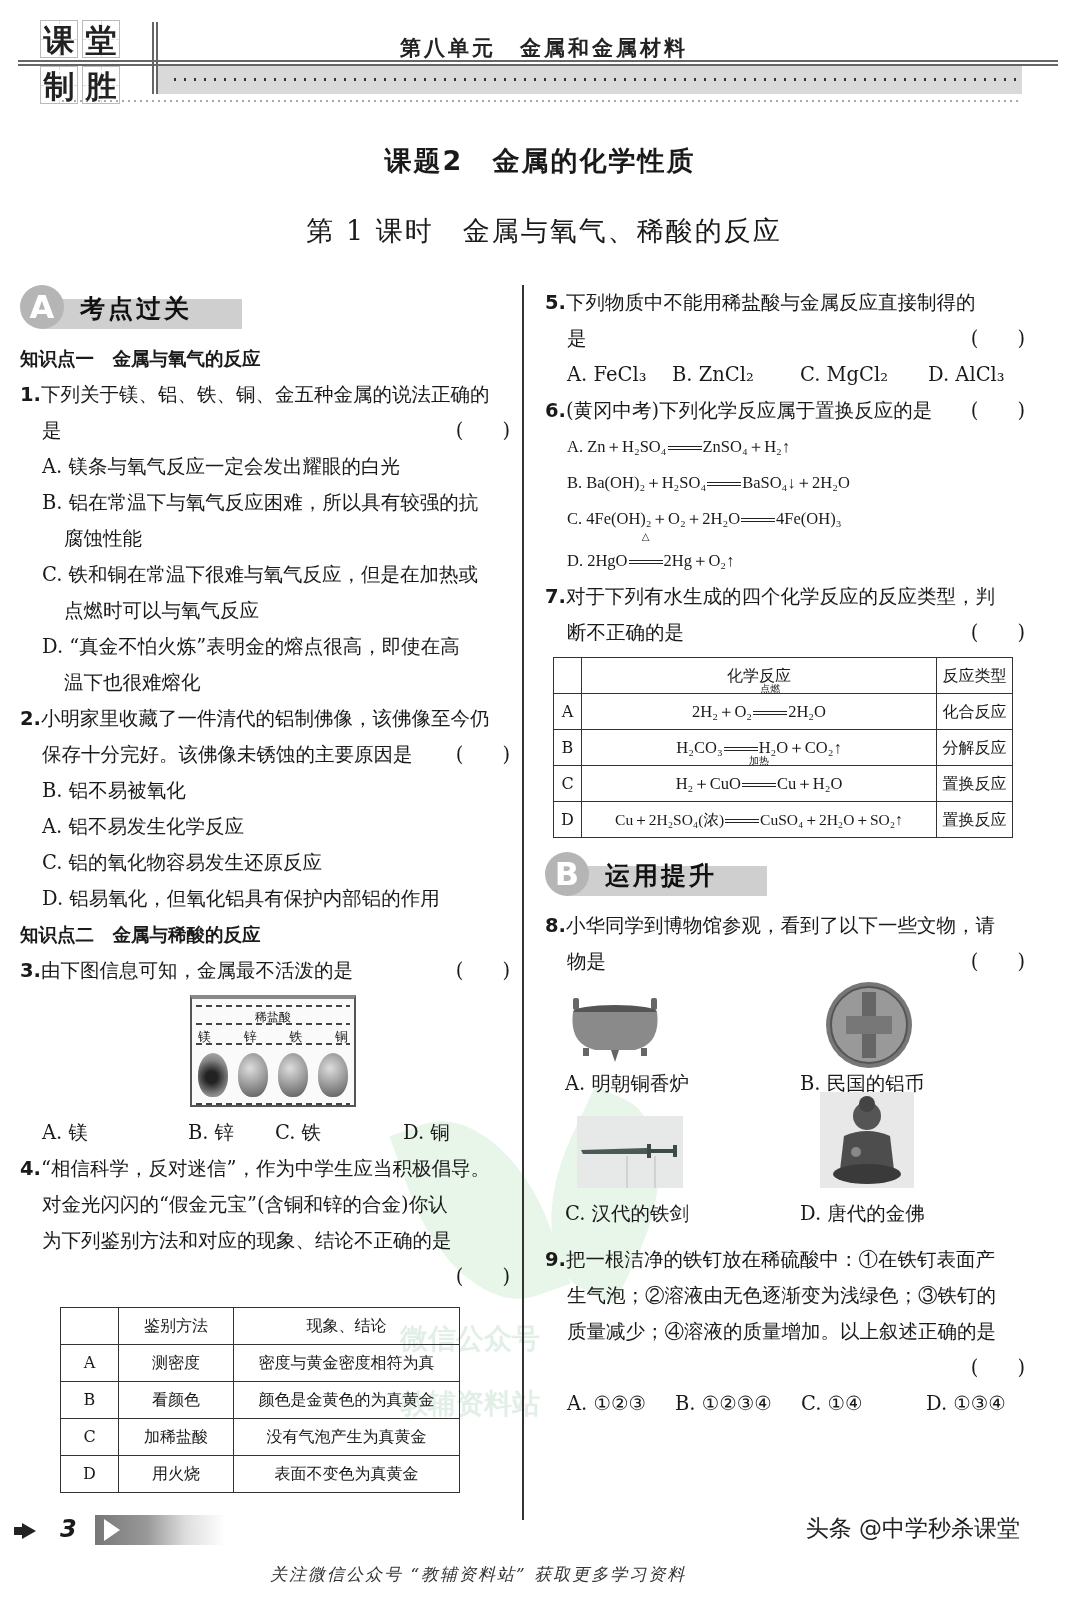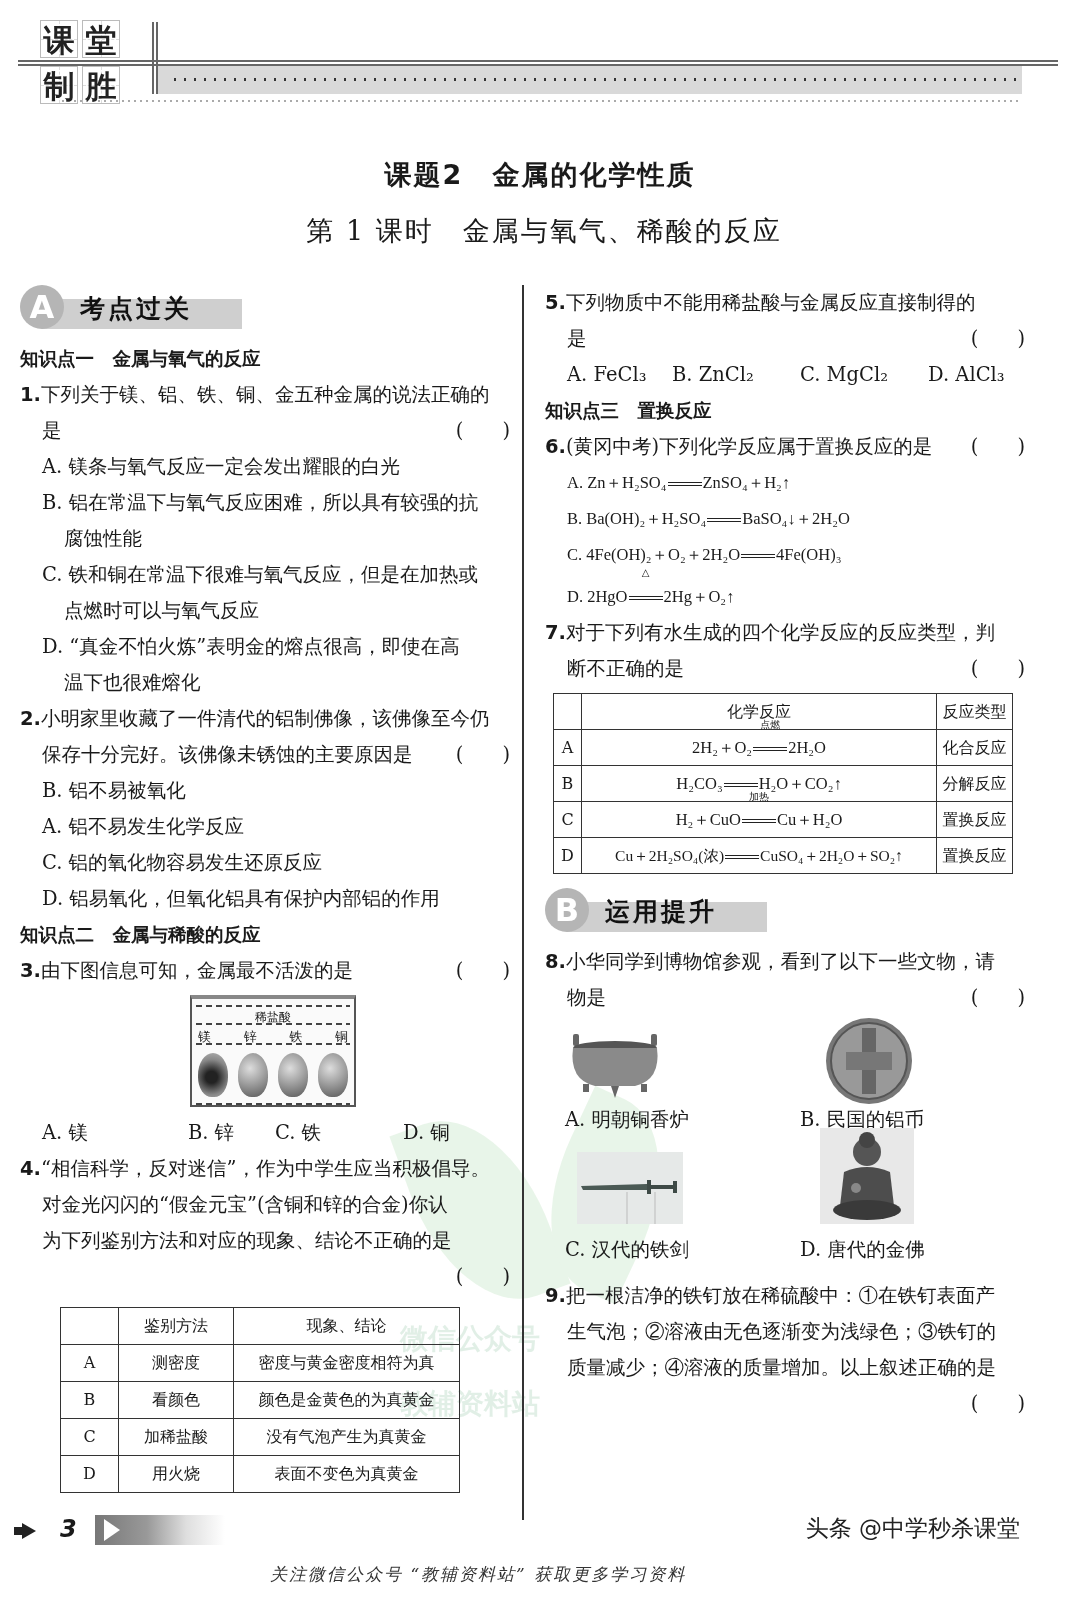--- a/index.html
+++ b/index.html
@@ -14,21 +14,21 @@
   .logo-char::after { content: ""; position: absolute; top: 50%; left: 0; right: 0; border-top: 1px dashed #ddd; }
   .logo-char span { position: relative; z-index: 1; }
   .hdr-vbar { position: absolute; left: 152px; top: 22px; width: 6px; height: 72px; border-left: 2px solid #666; border-right: 2px solid #666; }
   .hdr-line { position: absolute; left: 18px; top: 60px; width: 1040px; height: 6px; border-top: 2px solid #666; border-bottom: 2px solid #666; }
   .hdr-band { position: absolute; left: 158px; top: 66px; width: 864px; height: 28px; background: #d9d9d9; }
   .hdr-band-dots { position: absolute; left: 170px; top: 78px; width: 850px; height: 3px; background-image: radial-gradient(circle, #333 1.2px, transparent 1.4px); background-size: 10px 3px; }
   .hdr-dots-bottom { position: absolute; left: 60px; top: 100px; width: 960px; height: 2px; background-image: radial-gradient(circle, #aaa 0.9px, transparent 1px); background-size: 6px 2px; }
   .unit-title { position: absolute; left: 400px; top: 34px; font-family: "DejaVu Sans", sans-serif; font-weight: bold; font-size: 21px; letter-spacing: 3px; color: #222; white-space: pre; }
 
   
-  .lesson-title { position: absolute; left: 0; top: 143px; width: 1080px; text-align: center; font-family: "DejaVu Sans", sans-serif; font-weight: bold; font-size: 27px; letter-spacing: 2px; white-space: pre; margin-top: 14px; }
+  .lesson-title { position: absolute; left: 0; top: 143px; width: 1080px; text-align: center; font-family: "DejaVu Sans", sans-serif; font-weight: bold; font-size: 27px; letter-spacing: 2px; white-space: pre; }
   .period-title { position: absolute; left: 0; top: 213px; width: 1080px; text-align: center; font-size: 27px; letter-spacing: 2px; white-space: pre; padding-left: 8px; }
 
   
   .col { position: absolute; top: 285px; font-size: 19.5px; line-height: 36px; }
   .col.left { left: 20px; width: 490px; }
   .col.right { left: 545px; width: 480px; }
   .col-divider { position: absolute; left: 522px; top: 285px; width: 2px; height: 1235px; background: #333; }
 
   .sec-badge { position: relative; height: 48px; margin-bottom: 8px; }
   .sec-badge .circle { position: absolute; left: 0; top: 0; width: 44px; height: 44px; border-radius: 50%; background: #b5b5b5; color: #fff; font-family: "DejaVu Sans", sans-serif; font-weight: bold; font-size: 32px; line-height: 44px; text-align: center; }
@@ -95,20 +95,21 @@
     <div class="logo-char" style="left:0;top:0;"><span>课</span></div>
     <div class="logo-char" style="left:42px;top:0;"><span>堂</span></div>
     <div class="logo-char" style="left:0;top:46px;"><span>制</span></div>
     <div class="logo-char" style="left:42px;top:46px;"><span>胜</span></div>
   </div>
   <div class="hdr-line"></div>
   <div class="hdr-vbar"></div>
   <div class="hdr-band"></div>
   <div class="hdr-band-dots"></div>
   <div class="hdr-dots-bottom"></div>
+  <div class="unit-title">第八单元　金属和金属材料</div>
 </div>
 
 <div class="lesson-title">课题2　金属的化学性质</div>
 <div class="period-title">第 1 课时　金属与氧气、稀酸的反应</div>
 
 <div class="watermark">
   <div class="wm-leaf" style="left:40px;top:30px;width:120px;height:200px;transform:rotate(-20deg);"></div>
   <div class="wm-leaf" style="left:170px;top:20px;width:110px;height:190px;transform:rotate(25deg);"></div>
   <div class="wm-text" style="left:20px;top:240px;">微信公众号</div>
   <div class="wm-text" style="left:20px;top:305px;">教辅资料站</div>
@@ -219,21 +220,20 @@
     <div class="q-line"><span class="q-num">5.</span><span>下列物质中不能用稀盐酸与金属反应直接制得的</span></div>
     <div class="q-line indent row-with-paren"><span>是</span><span class="paren">(　　)</span></div>
     <div class="opts-row">
       <span style="width:105px;">A. FeCl₃</span>
       <span style="width:128px;">B. ZnCl₂</span>
       <span style="width:128px;">C. MgCl₂</span>
       <span>D. AlCl₃</span>
     </div>
   </div>
 
-  <div class="kp">知识点三　置换反应</div>
 
   <div class="q">
     <div class="q-line row-with-paren"><span class="q-num">6.</span><span>(黄冈中考)下列化学反应属于置换反应的是</span><span class="paren">(　　)</span></div>
     <div class="q-line indent eq">
       <span>A.</span> <span>Zn＋H₂SO₄</span><span class="cond"><span class="bar"></span></span><span>ZnSO₄＋H₂↑</span>
     </div>
     <div class="q-line indent eq">
       <span>B.</span> <span>Ba(OH)₂＋H₂SO₄</span><span class="cond"><span class="bar"></span></span><span>BaSO₄↓＋2H₂O</span>
     </div>
     <div class="q-line indent eq">
@@ -338,20 +338,26 @@
         <div class="art-label" style="left:0;top:104px;">D. 唐代的金佛</div>
       </div>
     </div>
   </div>
 
   <div class="q">
     <div class="q-line"><span class="q-num">9.</span><span>把一根洁净的铁钉放在稀硫酸中：①在铁钉表面产</span></div>
     <div class="q-line indent">生气泡；②溶液由无色逐渐变为浅绿色；③铁钉的</div>
     <div class="q-line indent">质量减少；④溶液的质量增加。以上叙述正确的是</div>
     <div class="q-line row-with-paren"><span class="paren">(　　)</span>&nbsp;</div>
+    <div class="opts-row">
+      <span style="width:108px;">A. ①②③</span>
+      <span style="width:126px;">B. ①②③④</span>
+      <span style="width:125px;">C. ①④</span>
+      <span>D. ①③④</span>
+    </div>
   </div>
 </div>
 
 <div class="footer">
   <div class="page-arrow-stem"></div>
   <div class="page-arrow"></div>
   <div class="page-num">3</div>
   <div class="page-deco"></div>
   <div class="page-deco-arrow"></div>
   <div class="brand">头条 @中学秒杀课堂</div>

